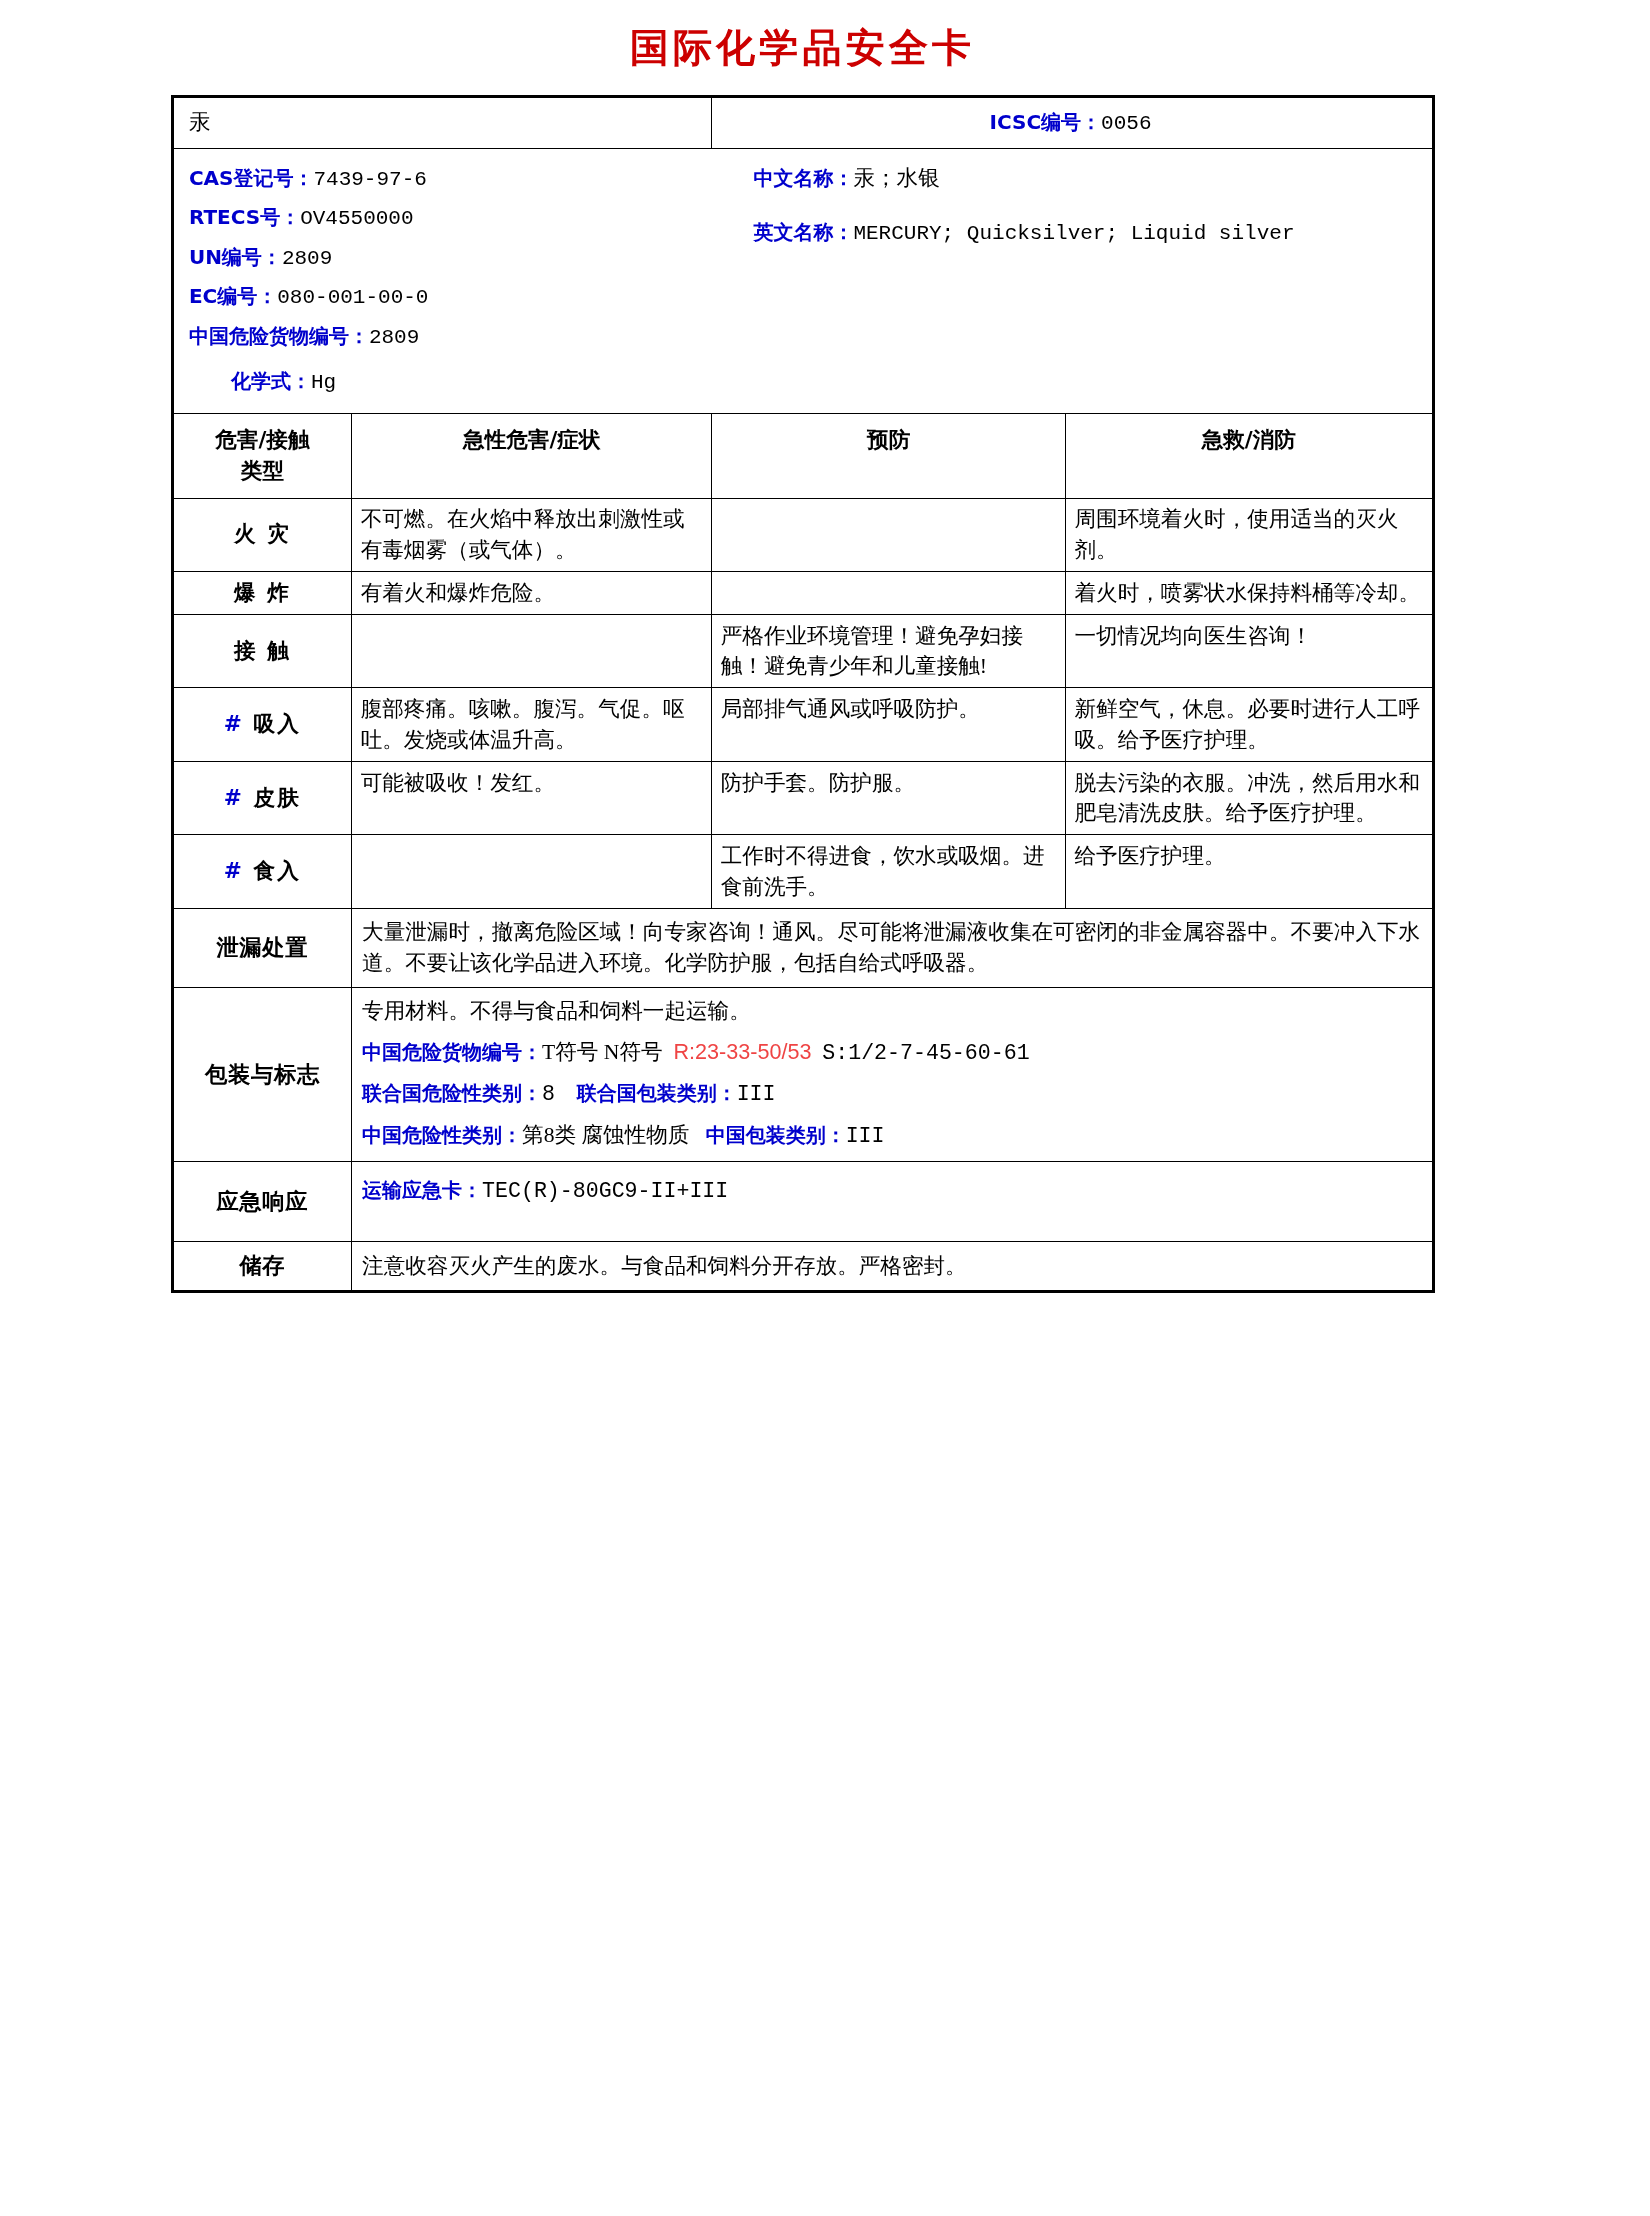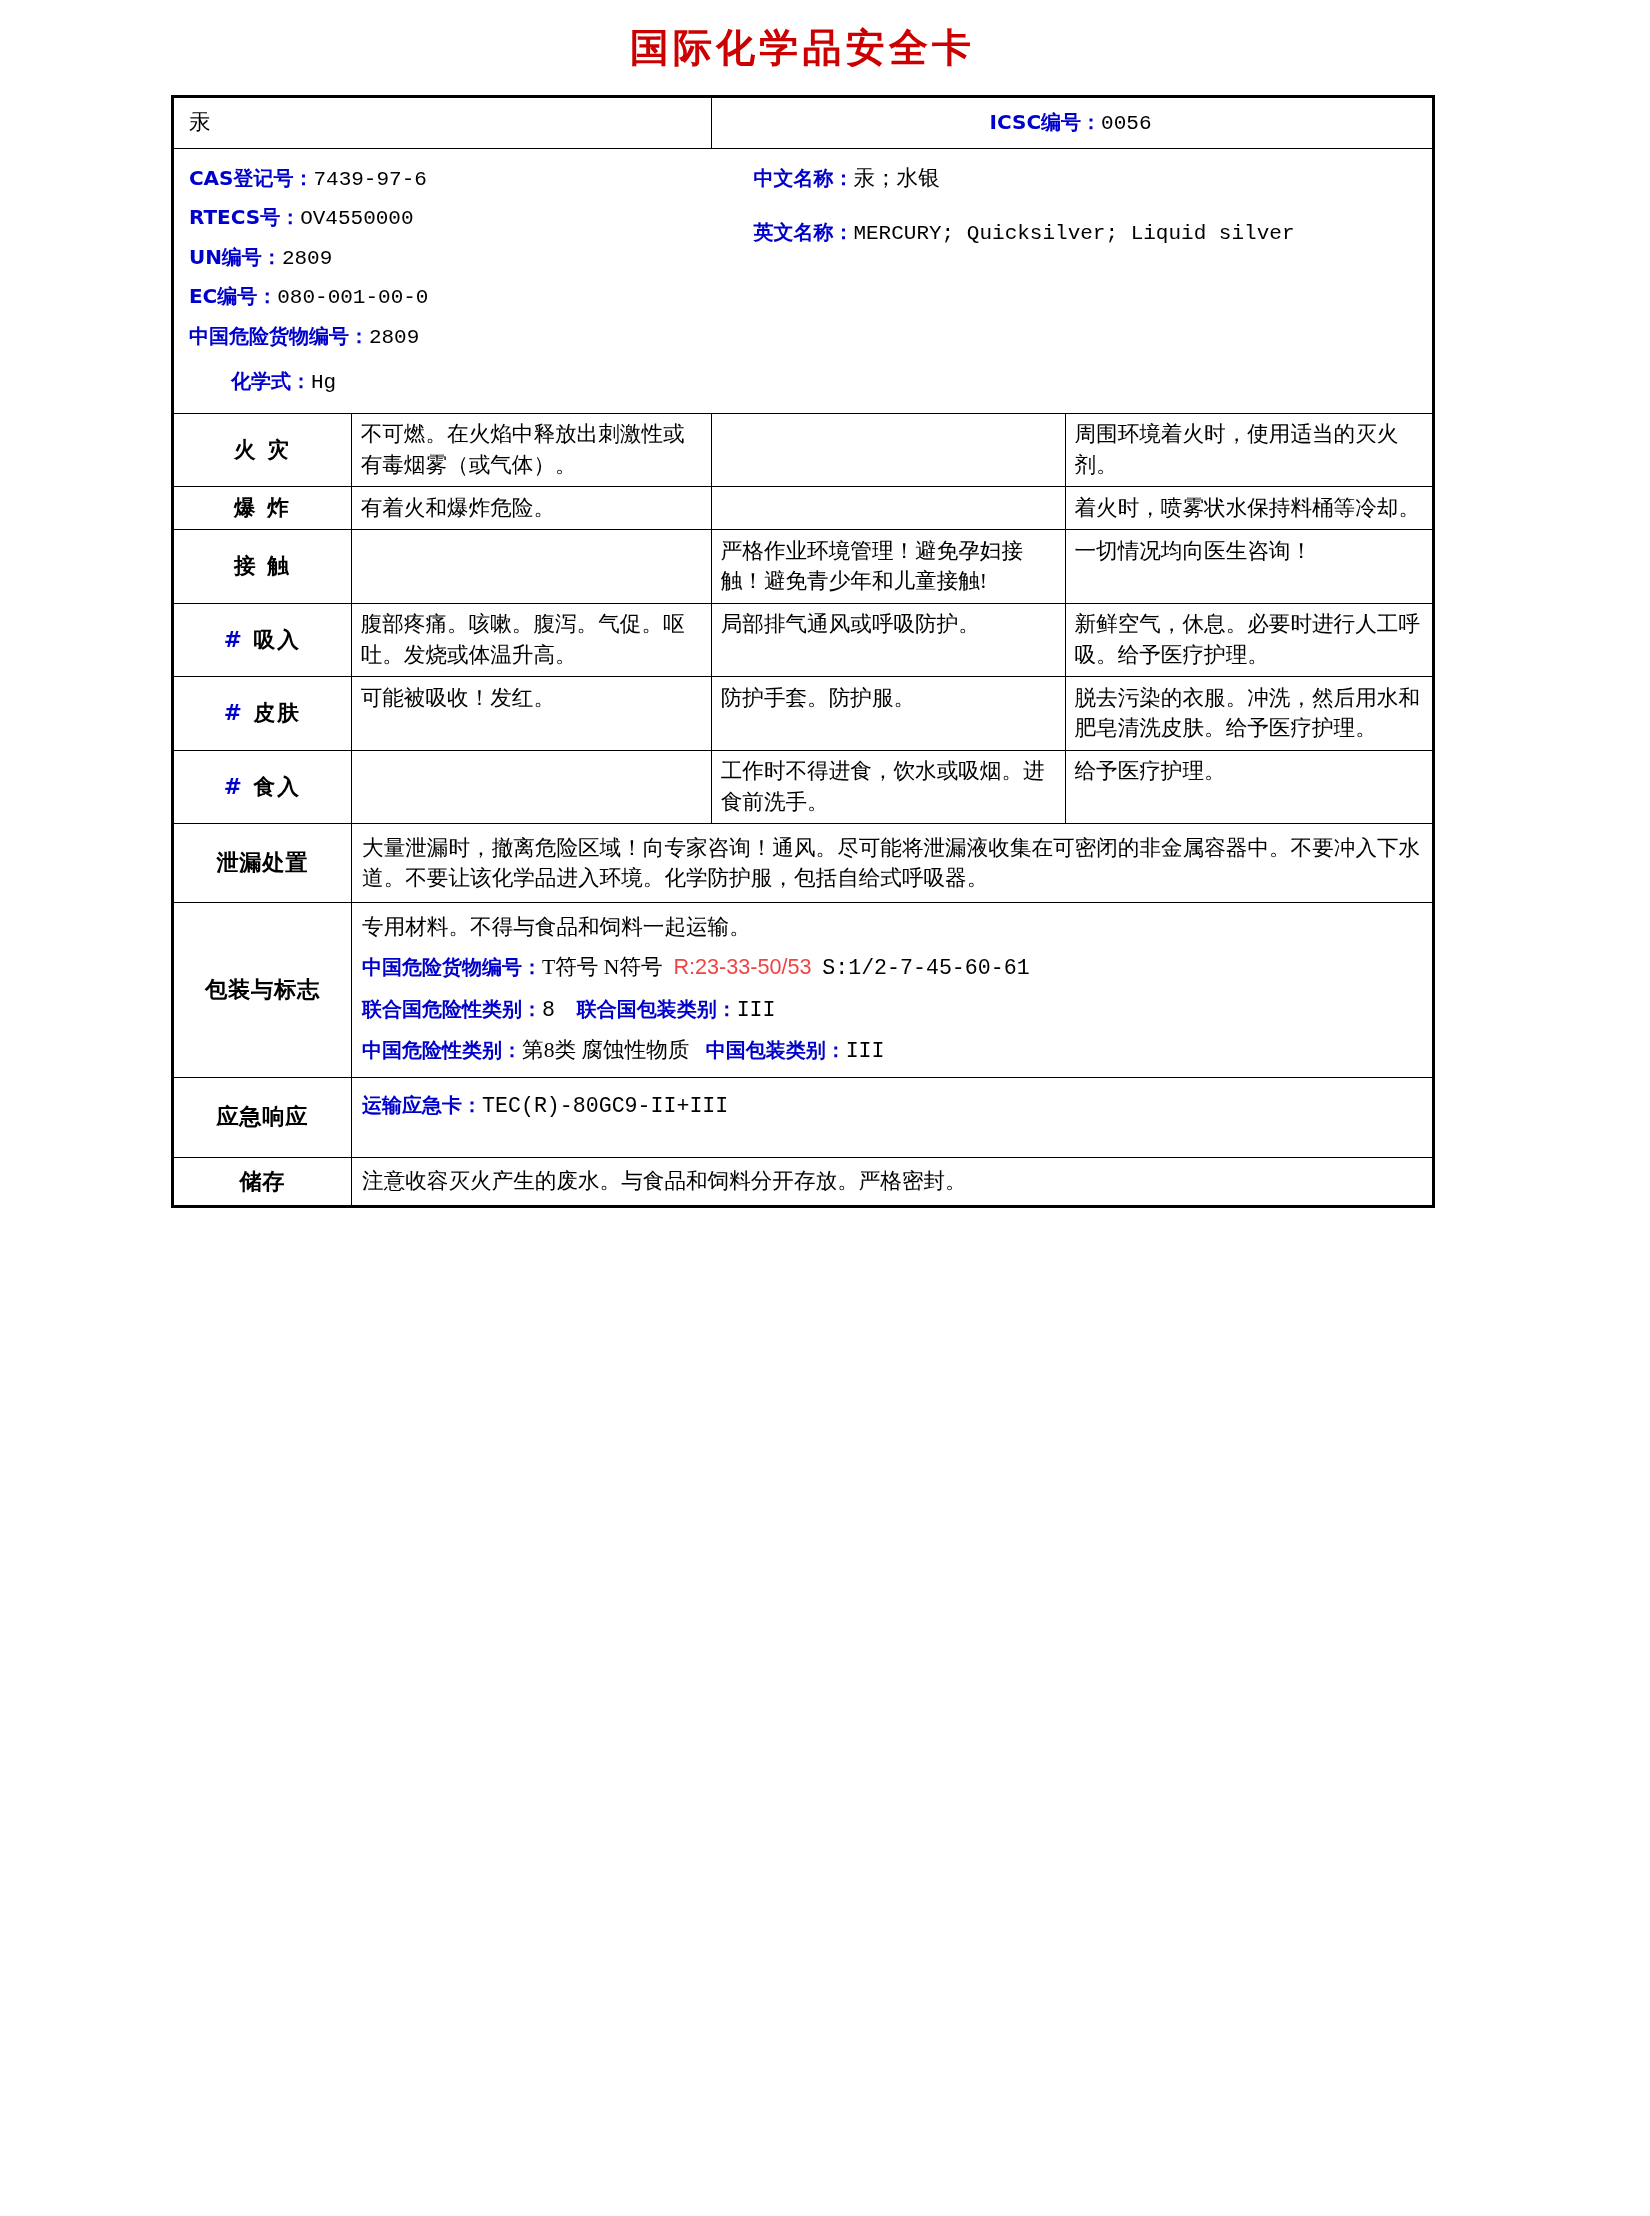--- a/index.html
+++ b/index.html
@@ -200,20 +200,29 @@
                 <span class="lbl">英文名称：</span><span class="val-mono">MERCURY; Quicksilver; Liquid silver</span>
               </div>
             </div>
           </div>
           <div class="formula-row">
             <span class="lbl">化学式：</span><span class="val-mono">Hg</span>
           </div>
         </td>
       </tr>
 
+      <tr class="colhead">
+        <td>
+          <div>危害/接触</div>
+          <div>类型</div>
+        </td>
+        <td>急性危害/症状</td>
+        <td>预防</td>
+        <td>急救/消防</td>
+      </tr>
 
       <tr>
         <td class="rowlabel">火 灾</td>
         <td class="cell-txt">不可燃。在火焰中释放出刺激性或有毒烟雾（或气体）。</td>
         <td class="cell-txt"></td>
         <td class="cell-txt">周围环境着火时，使用适当的灭火剂。</td>
       </tr>
 
       <tr>
         <td class="rowlabel">爆 炸</td>

